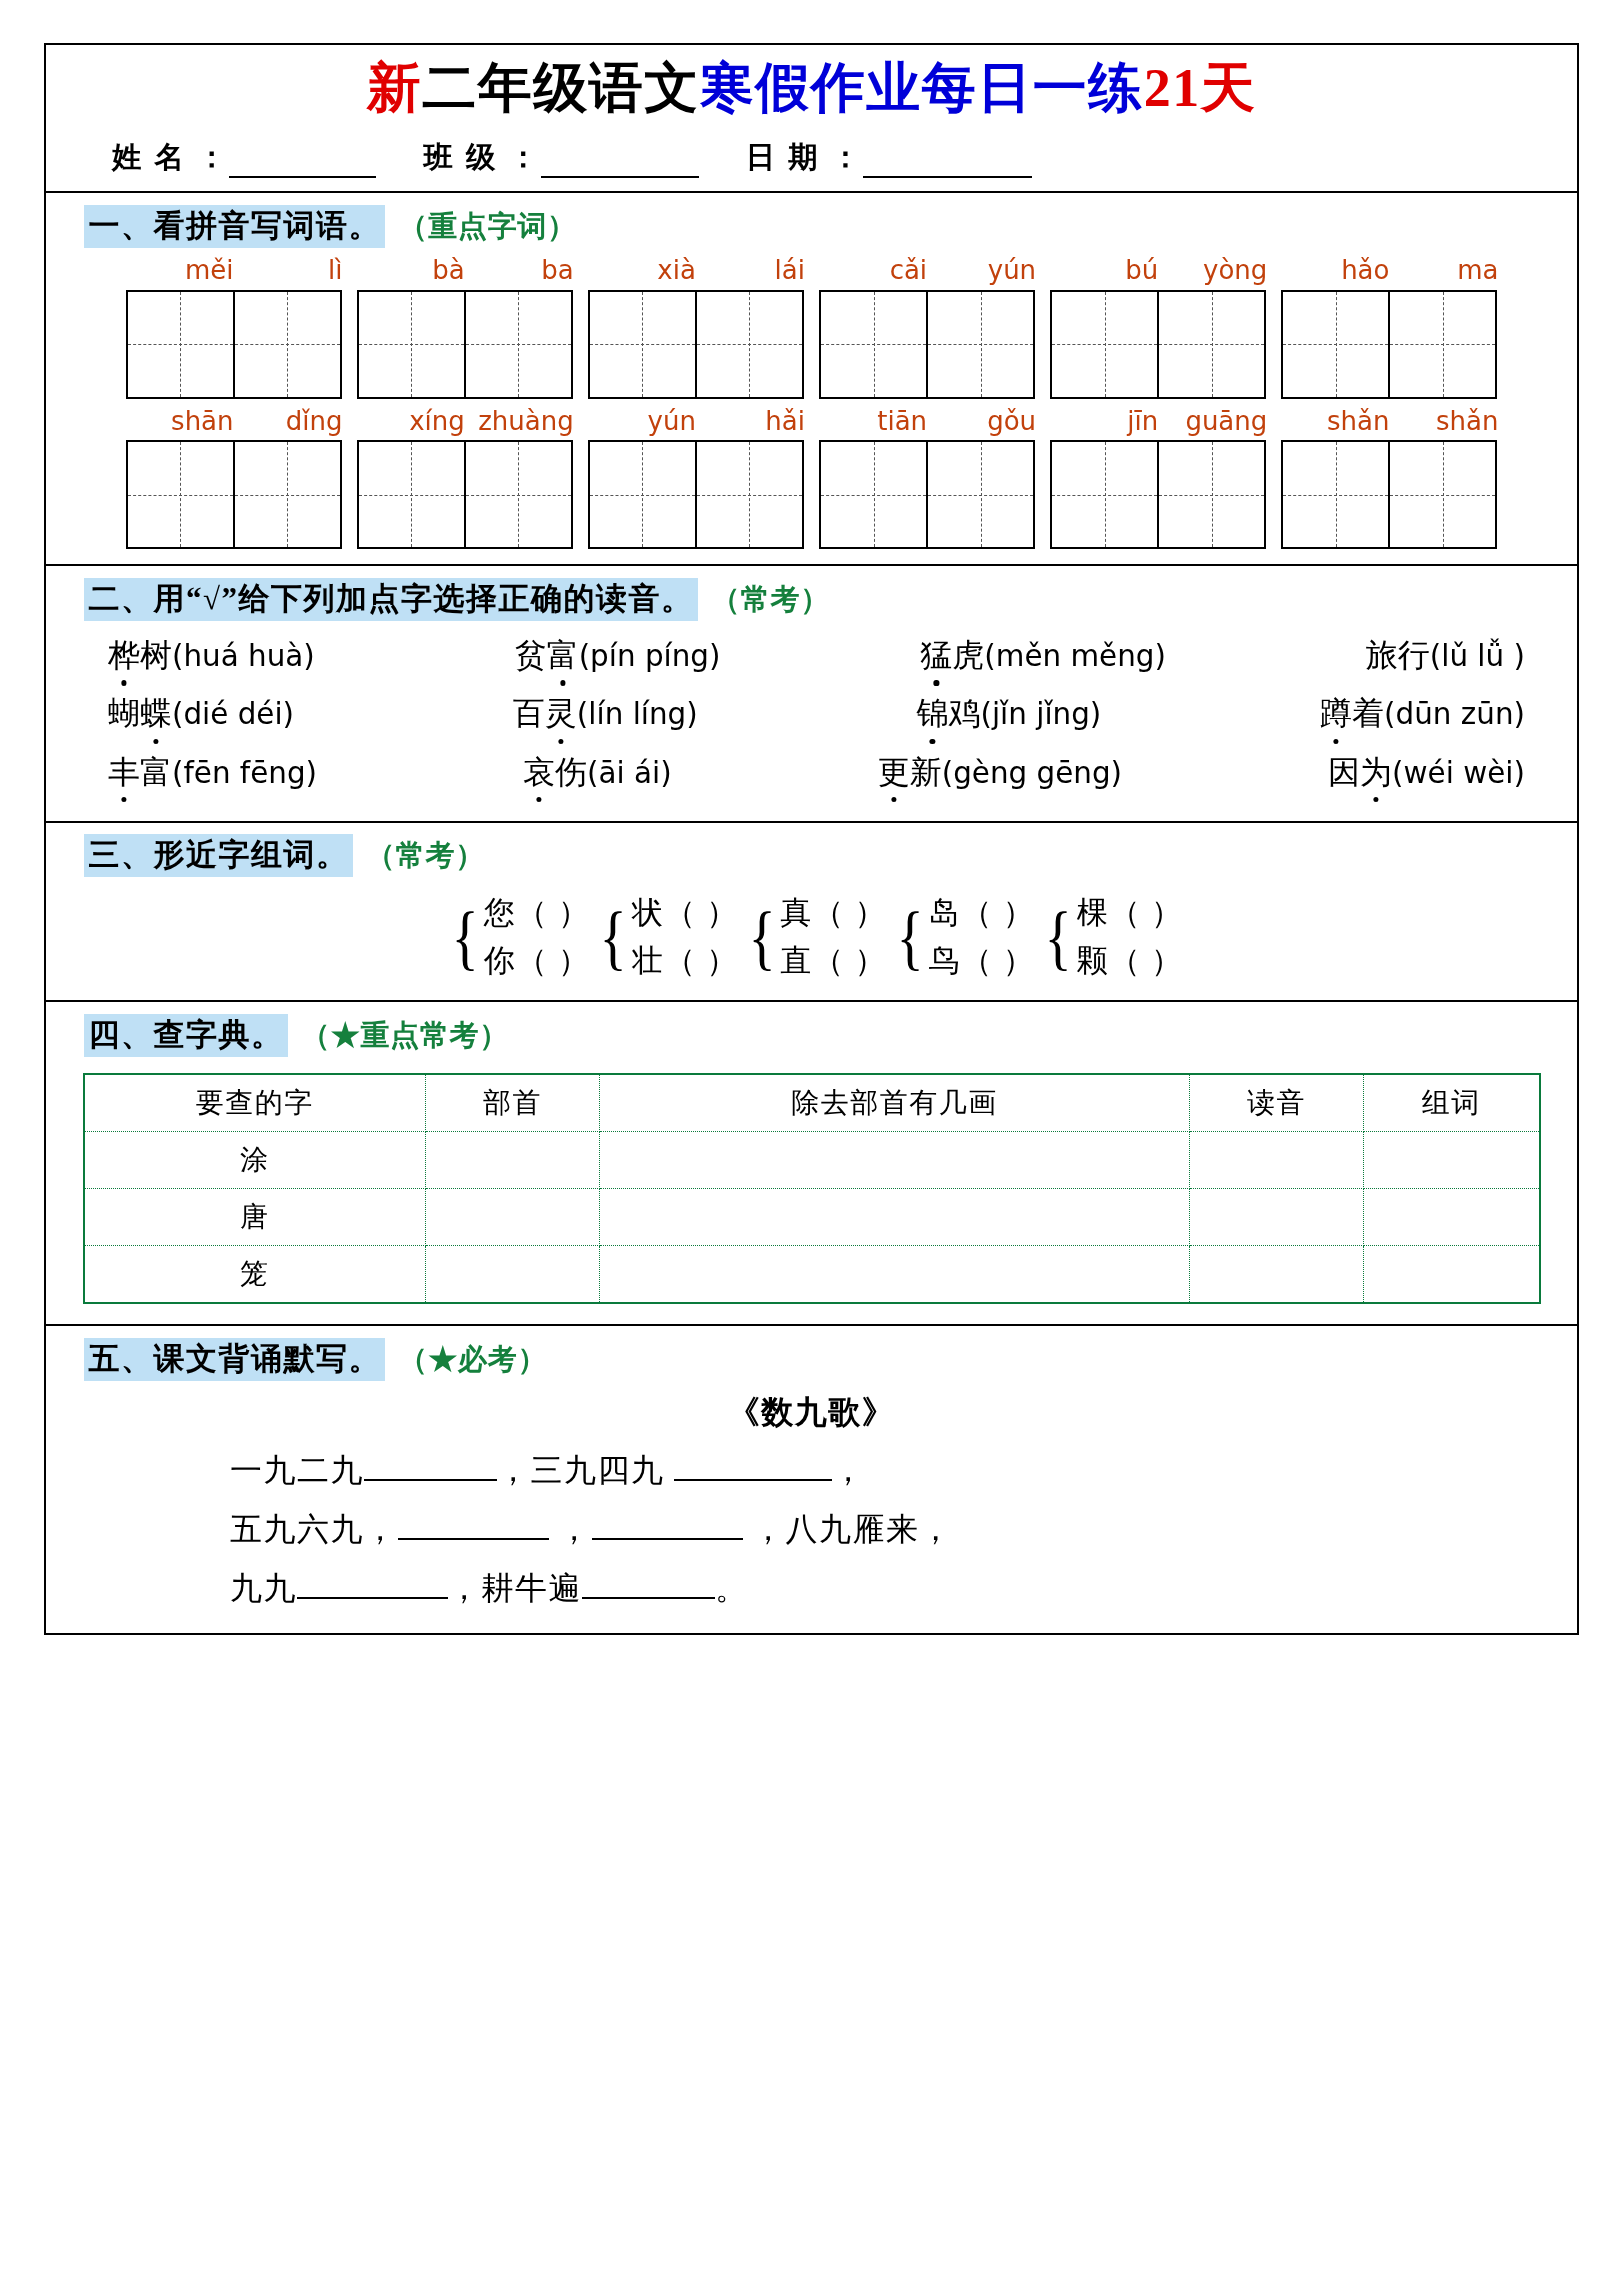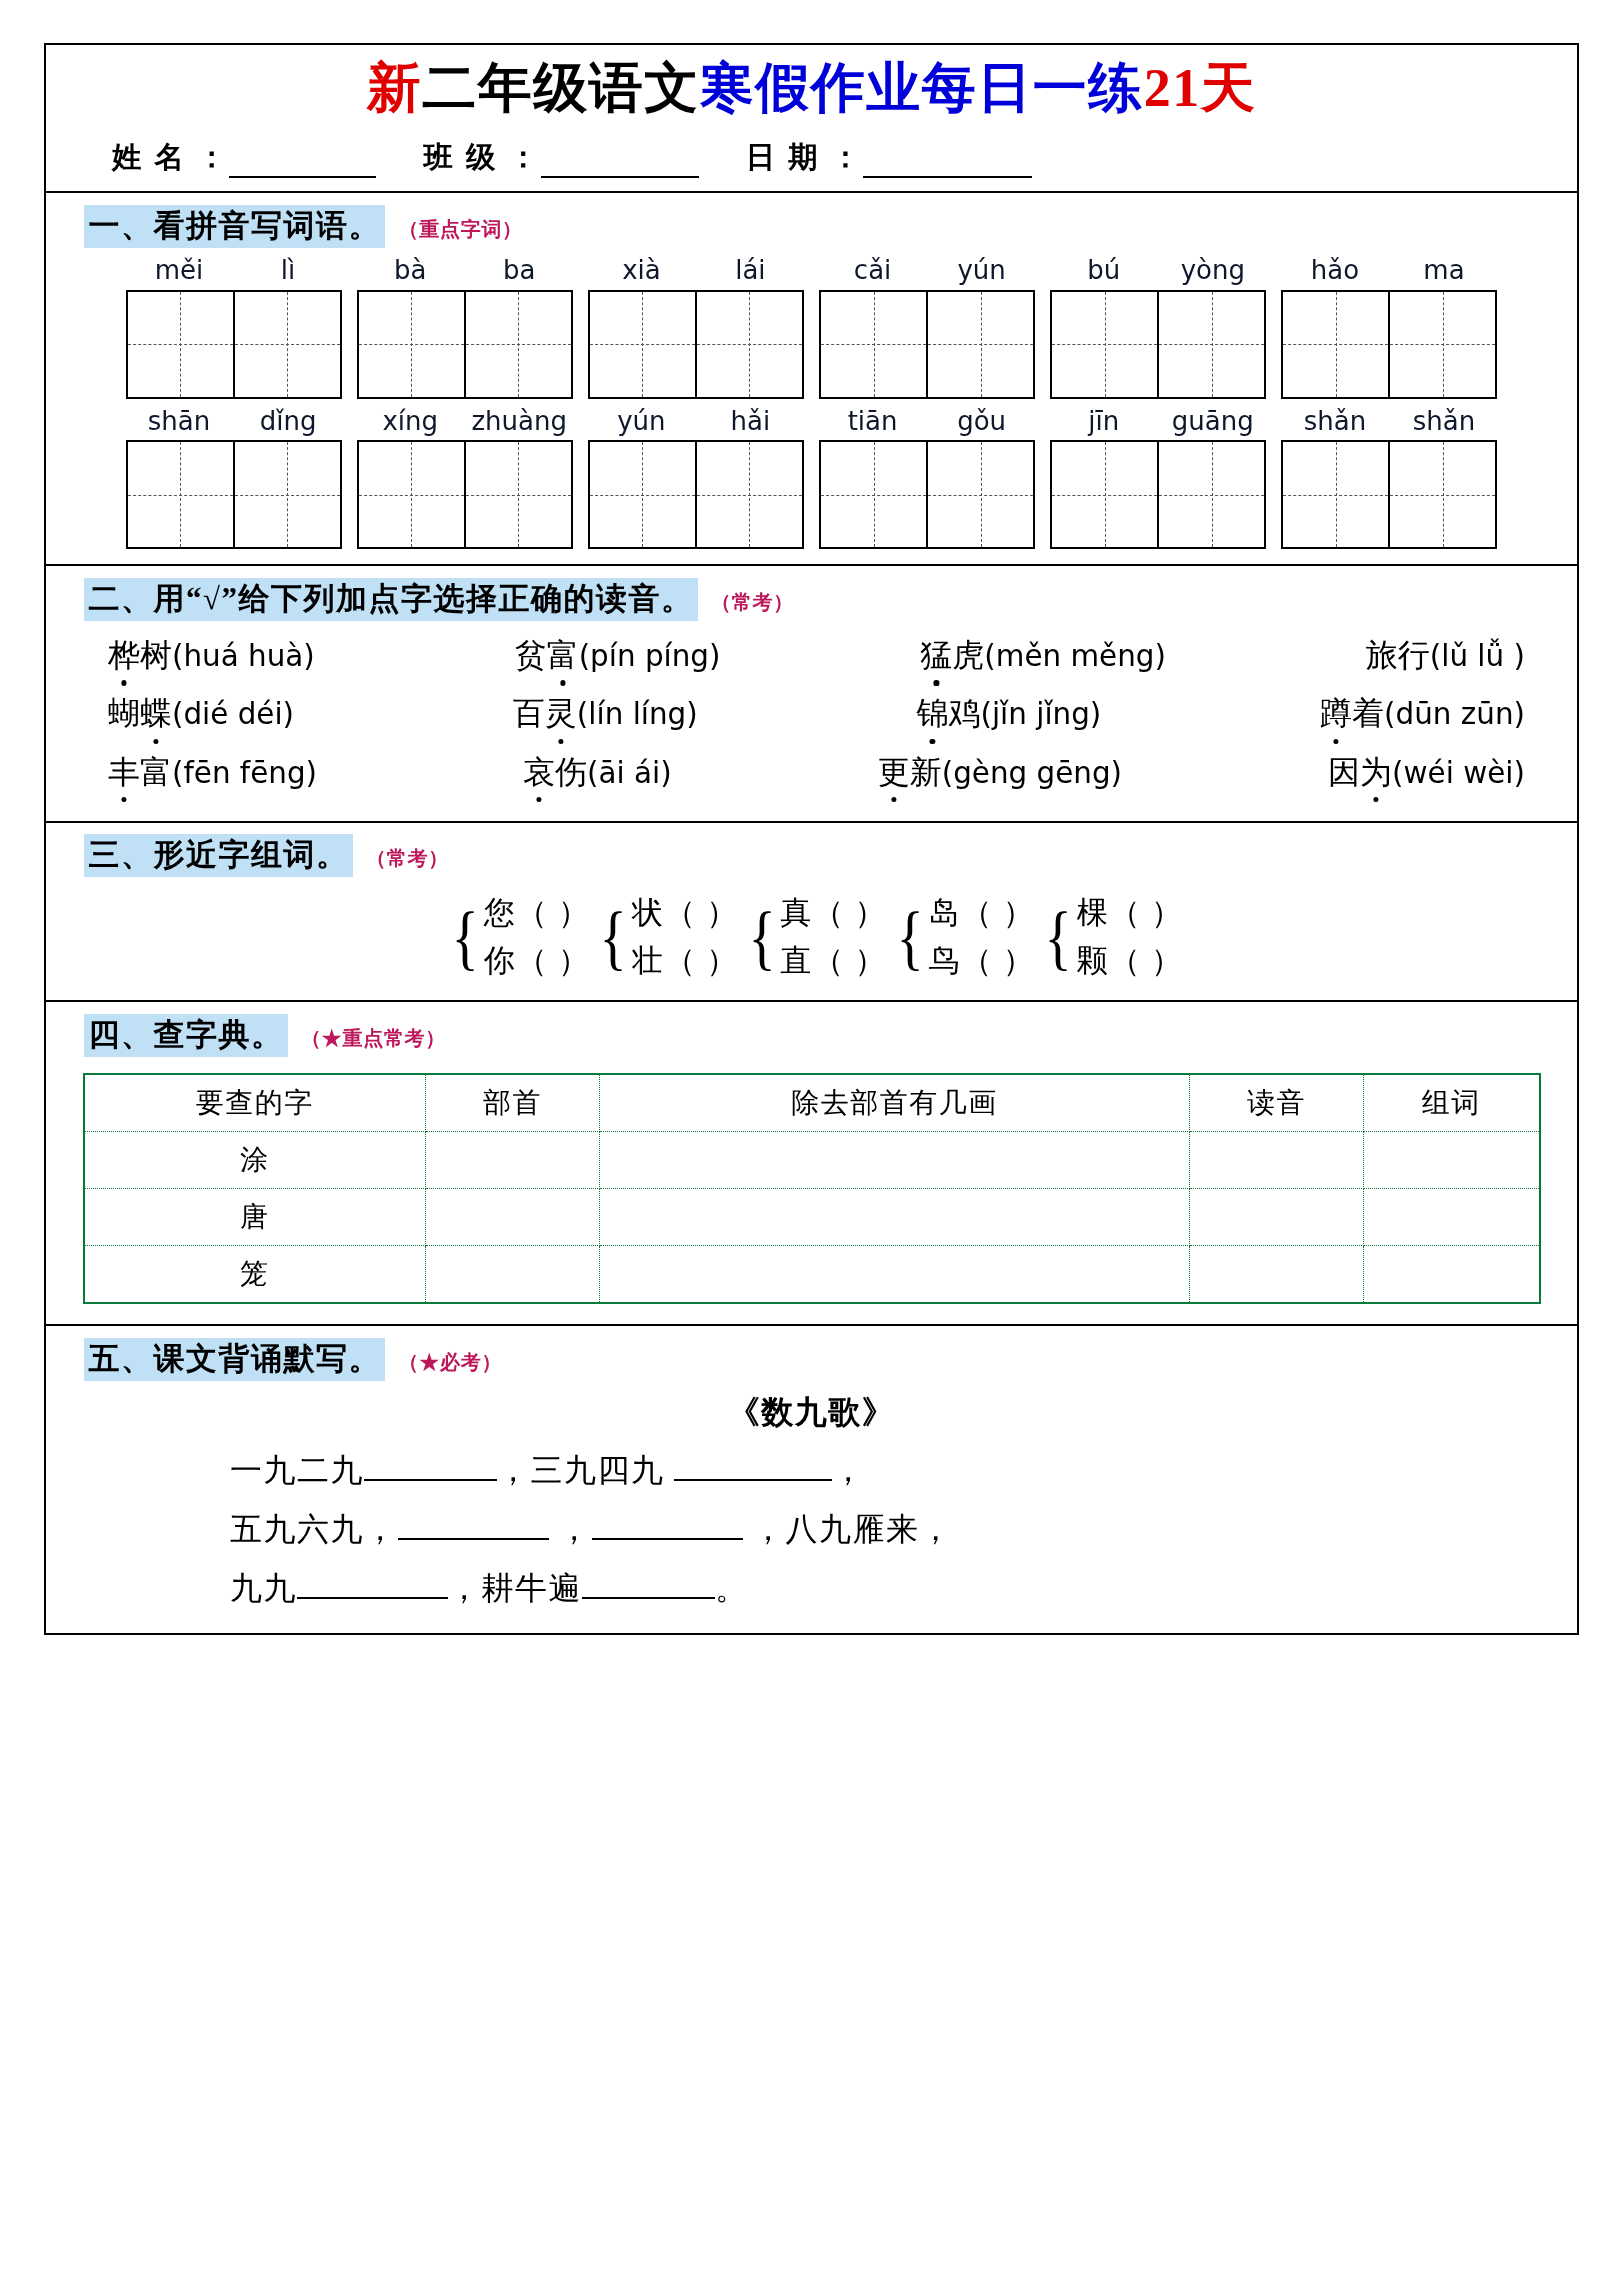--- a/index.html
+++ b/index.html
@@ -89,23 +89,23 @@
   }
   .sec-title {
     font-size: 31px;
     font-weight: bold;
     background: #bfe0f5;
     padding: 2.9px 4.4px 4.4px 4.4px;
     letter-spacing: 1.5px;
     line-height: 1.15;
   }
   .sec-note {
-    font-size: 20px;
+    font-size: 29px;
     font-weight: bold;
-    color: #be185d;
+    color: #15803d;
     margin-left: 13.3px;
     letter-spacing: 0.7px;
   }
 
   
   .pinyin-block { margin-top: 7.4px; }
   .pinyin-row {
     display: flex;
     justify-content: center;
     align-items: flex-end;
@@ -117,24 +117,24 @@
     align-items: center;
     margin: 0 6.6px;
   }
   .syl-row {
     display: flex;
     justify-content: center;
     width: 100%;
   }
   .syl {
     width: 109px;
-    text-align: center;
+    text-align: right;
     font-size: 26px;
     font-family: "DejaVu Sans", sans-serif;
-    color: #0f172a;
+    color: #c2410c;
     padding-bottom: 4.4px;
     white-space: nowrap;
   }
   .boxes {
     display: flex;
     border: 2.2px solid #000;
   }
   .tzg {
     width: 105px;
     height: 105px;

